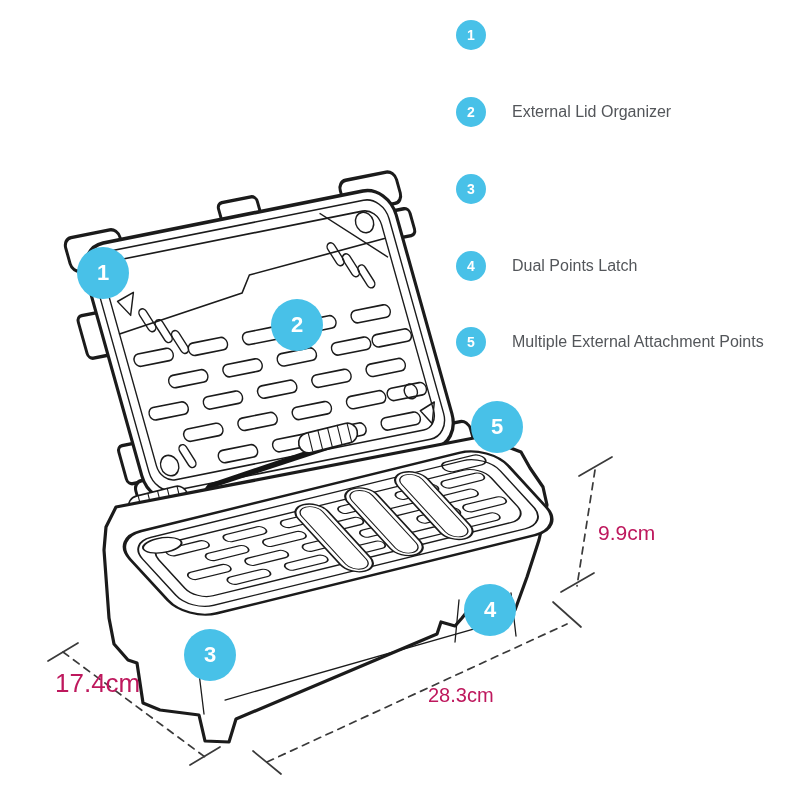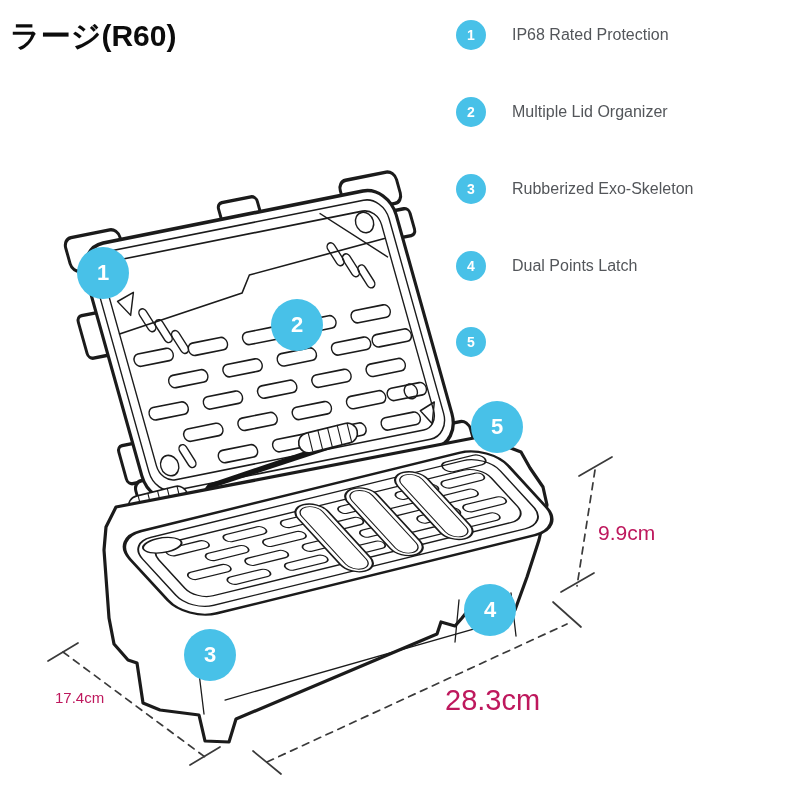--- a/index.html
+++ b/index.html
@@ -179,46 +179,44 @@
         <line x1="579" y1="476" x2="612" y2="457"></line>
         <line x1="561" y1="592" x2="594" y2="573"></line>
         <line x1="253" y1="751" x2="281" y2="774"></line>
         <line x1="553" y1="602" x2="581" y2="627"></line>
         <line x1="48" y1="661" x2="78" y2="643"></line>
         <line x1="190" y1="765" x2="220" y2="747"></line>
       </g>
     </g>
   </svg>
 
-  <div class="title">ラージ(R60)</div>
 
   <div class="feature-list">
     <div class="feature-row" style="top:20px">
       <div class="badge">1</div>
-      <div class="feature-label">IP68 Rated Protection</div>
     </div>
     <div class="feature-row" style="top:97px">
       <div class="badge">2</div>
-      <div class="feature-label">Multiple Lid Organizer</div>
+      <div class="feature-label">External Lid Organizer</div>
     </div>
     <div class="feature-row" style="top:174px">
       <div class="badge">3</div>
-      <div class="feature-label">Rubberized Exo-Skeleton</div>
     </div>
     <div class="feature-row" style="top:251px">
       <div class="badge">4</div>
       <div class="feature-label">Dual Points Latch</div>
     </div>
     <div class="feature-row" style="top:327px">
       <div class="badge">5</div>
+      <div class="feature-label">Multiple External Attachment Points</div>
     </div>
   </div>
 
   <div class="callout" style="left:77px;top:247px">1</div>
   <div class="callout" style="left:271px;top:299px">2</div>
   <div class="callout" style="left:184px;top:629px">3</div>
   <div class="callout" style="left:464px;top:584px">4</div>
   <div class="callout" style="left:471px;top:401px">5</div>
 
   <div class="dim-label" style="left:598px;top:521px">9.9cm</div>
-  <div class="dim-label" style="left:445px;top:684px;font-size:29px">28.3cm</div>
-  <div class="dim-label" style="left:55px;top:689px;font-size:15px">17.4cm</div>
+  <div class="dim-label" style="left:428px;top:684px;font-size:20px">28.3cm</div>
+  <div class="dim-label" style="left:55px;top:668px;font-size:26px">17.4cm</div>
 </div>
 
 </body></html>

